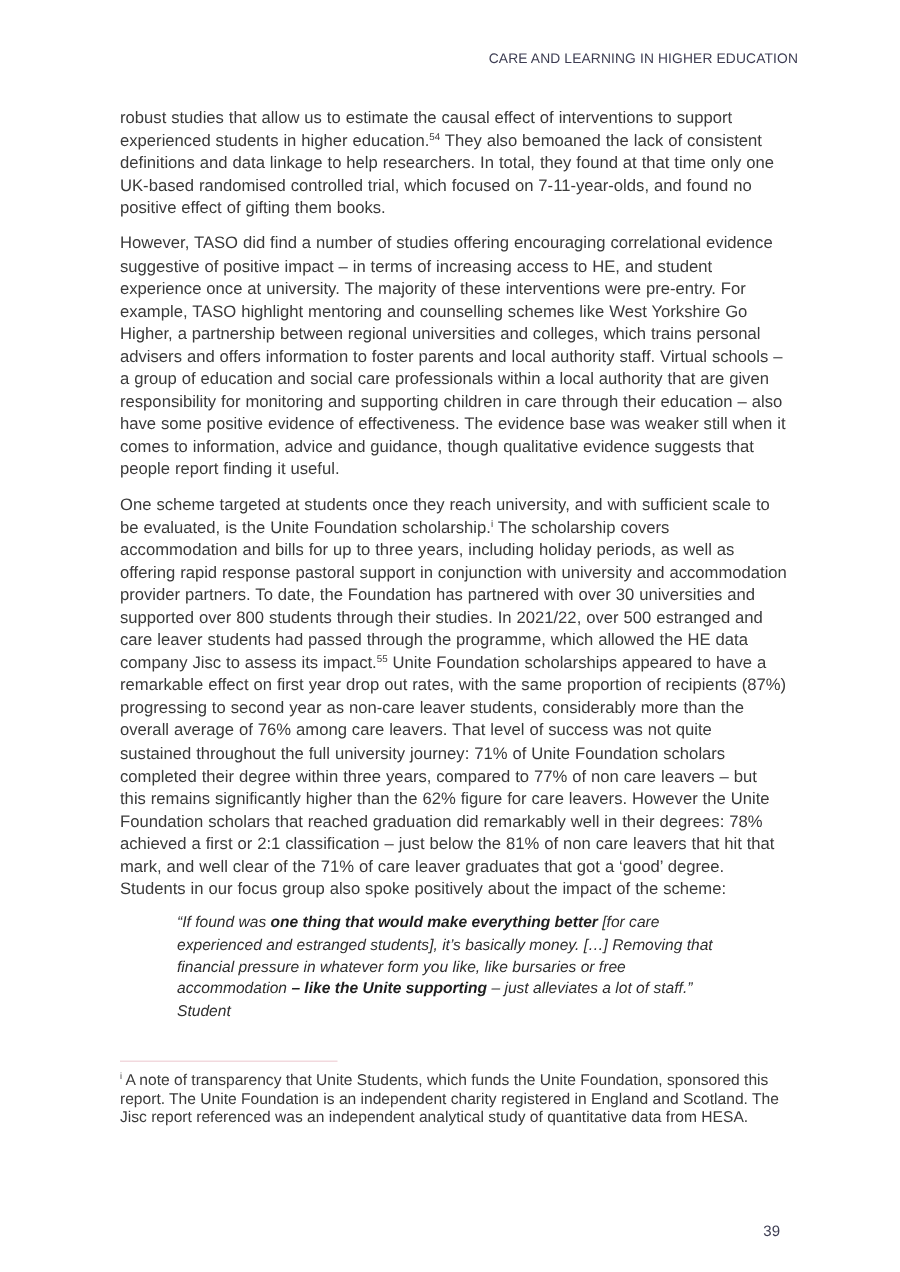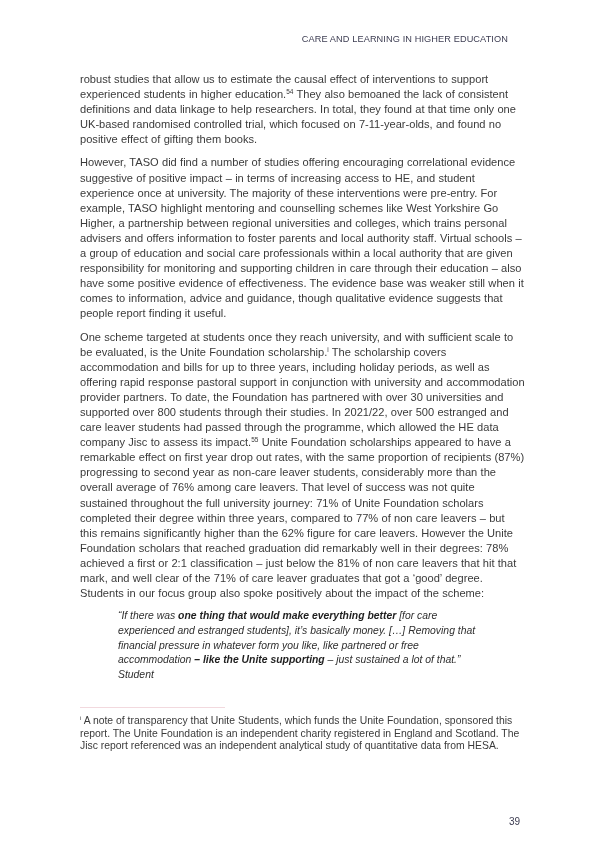--- a/index.html
+++ b/index.html
@@ -11,21 +11,21 @@
       width: 600px;
       height: 848px;
       position: relative;
       overflow: hidden;
       font-family: "Liberation Sans", "DejaVu Sans", sans-serif;
       color: #3a3a3a;
     }
     .running-header {
       position: absolute;
       top: 34px;
-      right: 92px;
+      right: 68px;
       font-size: 9.2px;
       letter-spacing: 0.1px;
       color: #3d3d52;
       text-transform: uppercase;
     }
     .content {
       position: absolute;
       left: 80px;
       top: 72px;
       width: 445px;
@@ -90,21 +90,21 @@
 <div class="running-header">CARE AND LEARNING IN HIGHER EDUCATION</div>
 
 <div class="content">
   <p><span>robust studies that allow us to estimate the causal effect of interventions to support experienced students in higher education.</span><sup>54</sup><span> They also bemoaned the lack of consistent definitions and data linkage to help researchers. In total, they found at that time only one UK-based randomised controlled trial, which focused on 7-11-year-olds, and found no positive effect of gifting them books.</span></p>
 
   <p>However, TASO did find a number of studies offering encouraging correlational evidence suggestive of positive impact – in terms of increasing access to HE, and student experience once at university. The majority of these interventions were pre-entry. For example, TASO highlight mentoring and counselling schemes like West Yorkshire Go Higher, a partnership between regional universities and colleges, which trains personal advisers and offers information to foster parents and local authority staff. Virtual schools – a group of education and social care professionals within a local authority that are given responsibility for monitoring and supporting children in care through their education – also have some positive evidence of effectiveness. The evidence base was weaker still when it comes to information, advice and guidance, though qualitative evidence suggests that people report finding it useful.</p>
 
   <p><span>One scheme targeted at students once they reach university, and with sufficient scale to be evaluated, is the Unite Foundation scholarship.</span><sup>i</sup><span> The scholarship covers accommodation and bills for up to three years, including holiday periods, as well as offering rapid response pastoral support in conjunction with university and accommodation provider partners. To date, the Foundation has partnered with over 30 universities and supported over 800 students through their studies. In 2021/22, over 500 estranged and care leaver students had passed through the programme, which allowed the HE data company Jisc to assess its impact.</span><sup>55</sup><span> Unite Foundation scholarships appeared to have a remarkable effect on first year drop out rates, with the same proportion of recipients (87%) progressing to second year as non-care leaver students, considerably more than the overall average of 76% among care leavers. That level of success was not quite sustained throughout the full university journey: 71% of Unite Foundation scholars completed their degree within three years, compared to 77% of non care leavers – but this remains significantly higher than the 62% figure for care leavers. However the Unite Foundation scholars that reached graduation did remarkably well in their degrees: 78% achieved a first or 2:1 classification – just below the 81% of non care leavers that hit that mark, and well clear of the 71% of care leaver graduates that got a ‘good’ degree. Students in our focus group also spoke positively about the impact of the scheme:</span></p>
 
   <div class="quote">
-    <span>“If there was </span><b>one thing that would make everything better</b><span> [for care experienced and estranged students], it’s basically money. […] Removing that financial pressure in whatever form you like, like partnered or free accommodation </span><b>– like the Unite supporting</b><span> – just sustained a lot of that.”</span><br>
+    <span>“If found was </span><b>one thing that would make everything better</b><span> [for care experienced and estranged students], it’s basically money. […] Removing that financial pressure in whatever form you like, like bursaries or free accommodation </span><b>– like the Unite supporting</b><span> – just alleviates a lot of staff.”</span><br>
     <span>Student</span>
   </div>
 </div>
 
 <div class="footnote-rule"></div>
 
 <div class="footnote"><sup>i</sup><span> A note of transparency that Unite Students, which funds the Unite Foundation, sponsored this report. The Unite Foundation is an independent charity registered in England and Scotland. The Jisc report referenced was an independent analytical study of quantitative data from HESA.</span></div>
 
 <div class="page-number">39</div>
 

